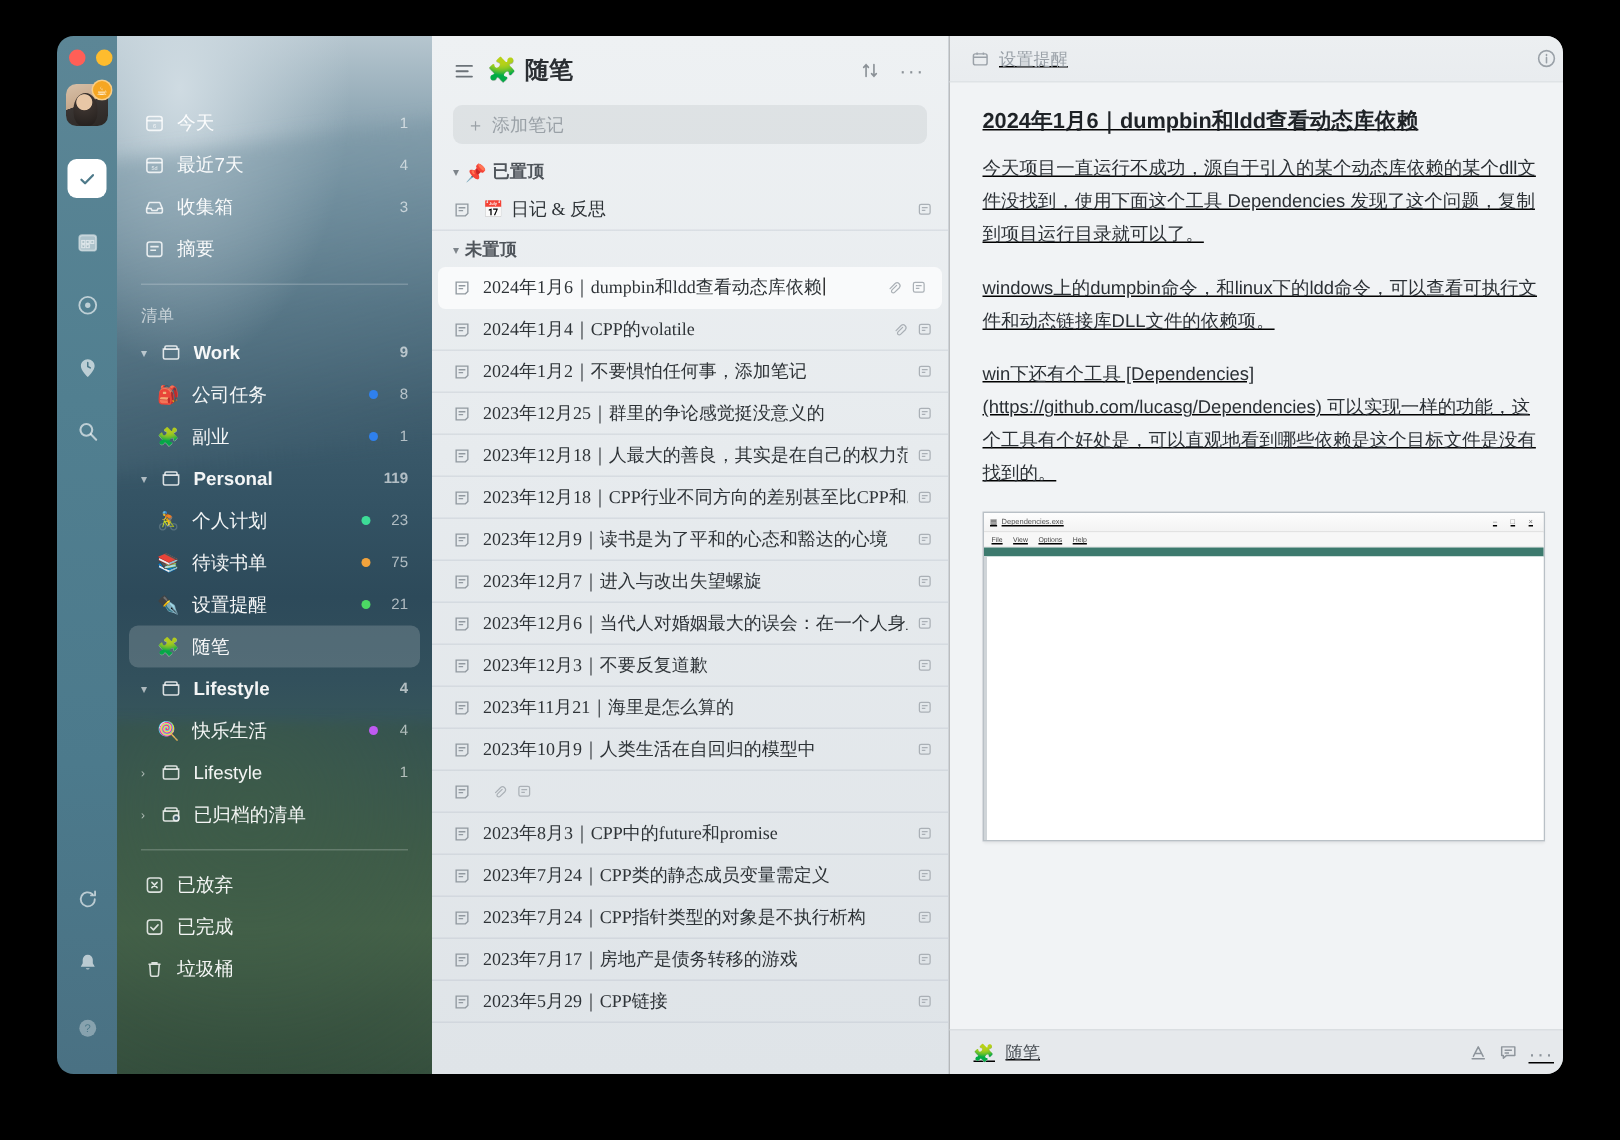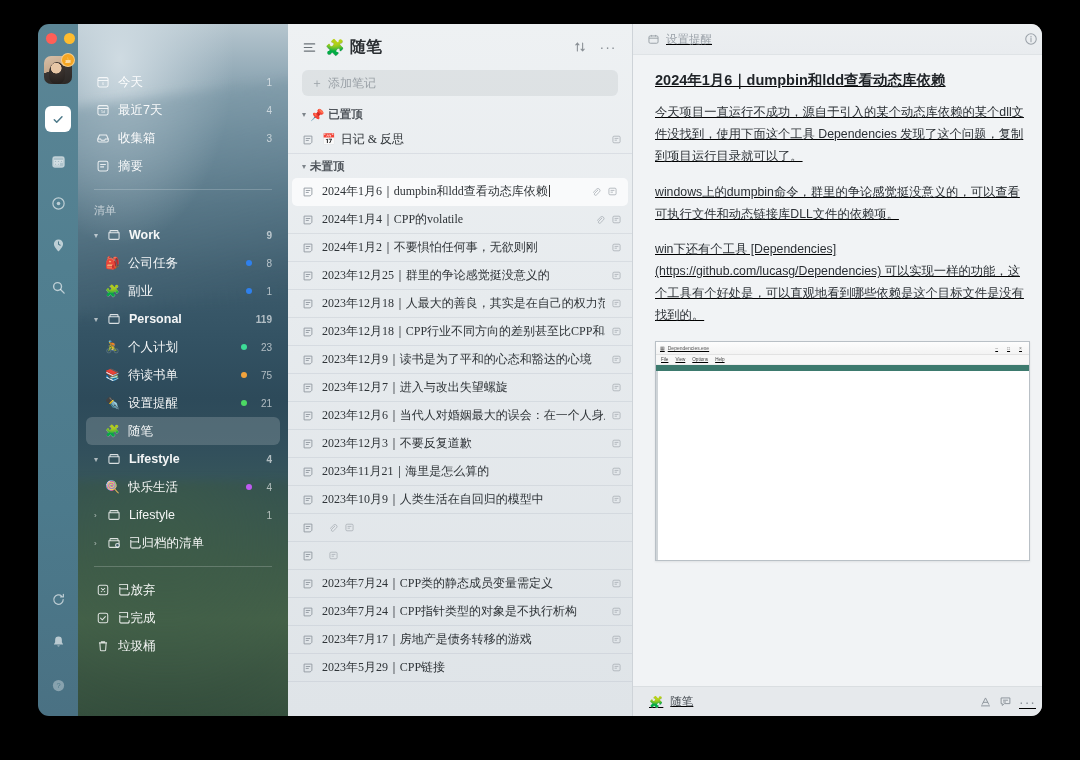--- a/index.html
+++ b/index.html
@@ -589,21 +589,21 @@
         </span>
       </div>
 
       <div class="note-row">
         <span class="note-ico">
             <svg width="12" height="12" viewBox="0 0 16 16" fill="none" stroke="currentColor" stroke-width="1.2">
               <path d="M2.8 2.8h10.4v8.2l-2.2 2.2H2.8z"></path>
               <path d="M5 6h6M5 8.6h4"></path>
             </svg>
           </span>
-        <span class="note-text">2024年1月2｜不要惧怕任何事，无欲则刚</span>
+        <span class="note-text">2024年1月2｜不要惧怕任何事，添加笔记</span>
         <span class="note-meta">
             <span>
               <svg width="11" height="11" viewBox="0 0 16 16" fill="none" stroke="currentColor" stroke-width="1.2">
                 <rect x="2.8" y="3.2" width="10.4" height="9.6" rx="1.6"></rect>
                 <path d="M5.2 6.4h5.6M5.2 9h3.4"></path>
               </svg>
             </span>
           </span>
       </div>
 
@@ -791,20 +791,21 @@
         </span>
       </div>
 
       <div class="note-row">
         <span class="note-ico">
             <svg width="12" height="12" viewBox="0 0 16 16" fill="none" stroke="currentColor" stroke-width="1.2">
               <path d="M2.8 2.8h10.4v8.2l-2.2 2.2H2.8z"></path>
               <path d="M5 6h6M5 8.6h4"></path>
             </svg>
           </span>
+        <span class="note-text">2023年8月3｜CPP中的future和promise</span>
         <span class="note-meta">
             <span>
               <svg width="11" height="11" viewBox="0 0 16 16" fill="none" stroke="currentColor" stroke-width="1.2">
                 <rect x="2.8" y="3.2" width="10.4" height="9.6" rx="1.6"></rect>
                 <path d="M5.2 6.4h5.6M5.2 9h3.4"></path>
               </svg>
             </span>
           </span>
       </div>
 
@@ -899,21 +900,21 @@
         <svg width="14" height="14" viewBox="0 0 16 16" fill="none" stroke="currentColor" stroke-width="1.2">
           <circle cx="8" cy="8" r="6"></circle>
             <path d="M8 7.2v4M8 4.9v.8" stroke-linecap="round"></path>
         </svg>
       </span>
     </div>
 
     <div class="detail-body">
       <div class="doc-title">2024年1月6｜dumpbin和ldd查看动态库依赖</div>
       <div class="doc-p">今天项目一直运行不成功，源自于引入的某个动态库依赖的某个dll文件没找到，使用下面这个工具 Dependencies 发现了这个问题，复制到项目运行目录就可以了。</div>
-      <div class="doc-p">windows上的dumpbin命令，群里的争论感觉挺没意义的，可以查看可执行文件和动态链接库DLL文件的依赖项。</div>
+      <div class="doc-p">windows上的dumpbin命令，和linux下的ldd命令，可以查看可执行文件和动态链接库DLL文件的依赖项。</div>
       <div class="doc-p">win下还有个工具 [Dependencies](https://github.com/lucasg/Dependencies) 可以实现一样的功能，这个工具有个好处是，可以直观地看到哪些依赖是这个目标文件是没有找到的。</div>
 
       <div class="embed">
         <div class="embed-title">
           <span>▦</span>
           <span>Dependencies.exe</span>
           <span class="tspacer"></span>
           <span class="embed-wbtn">–</span>
           <span class="embed-wbtn">□</span>
           <span class="embed-wbtn">×</span>

